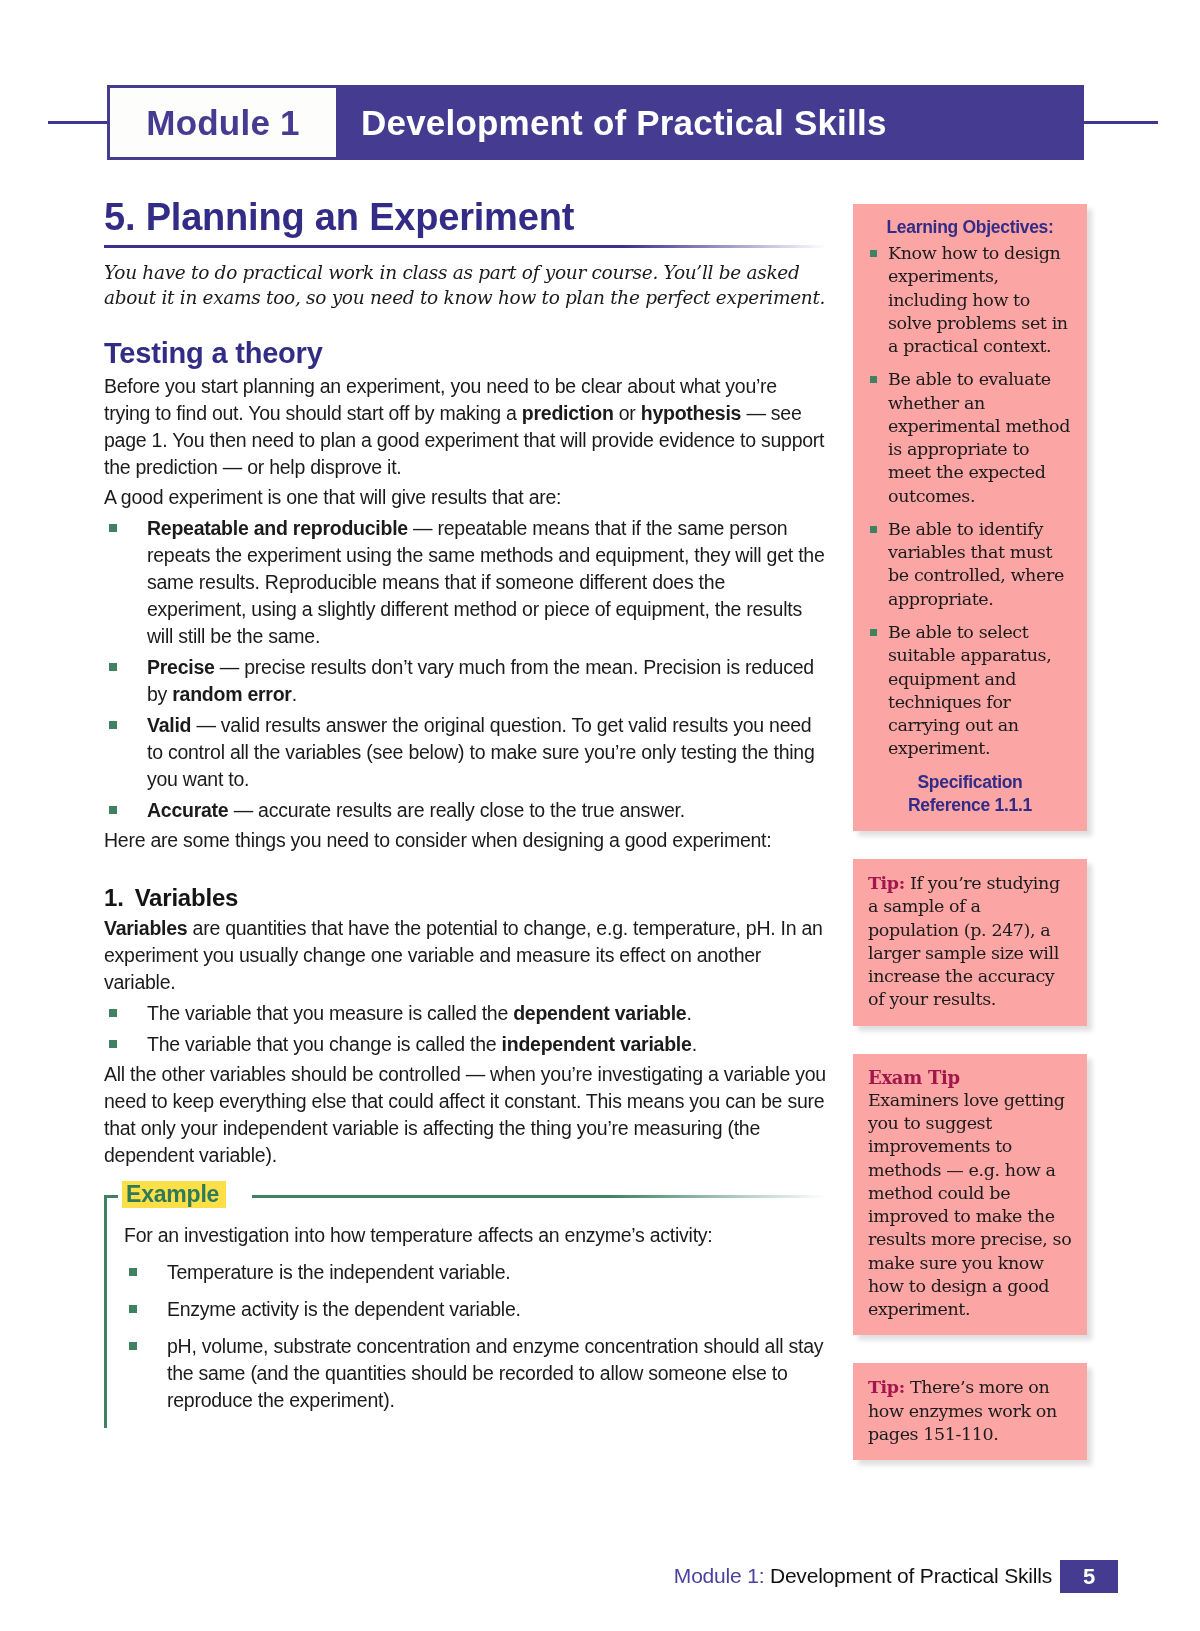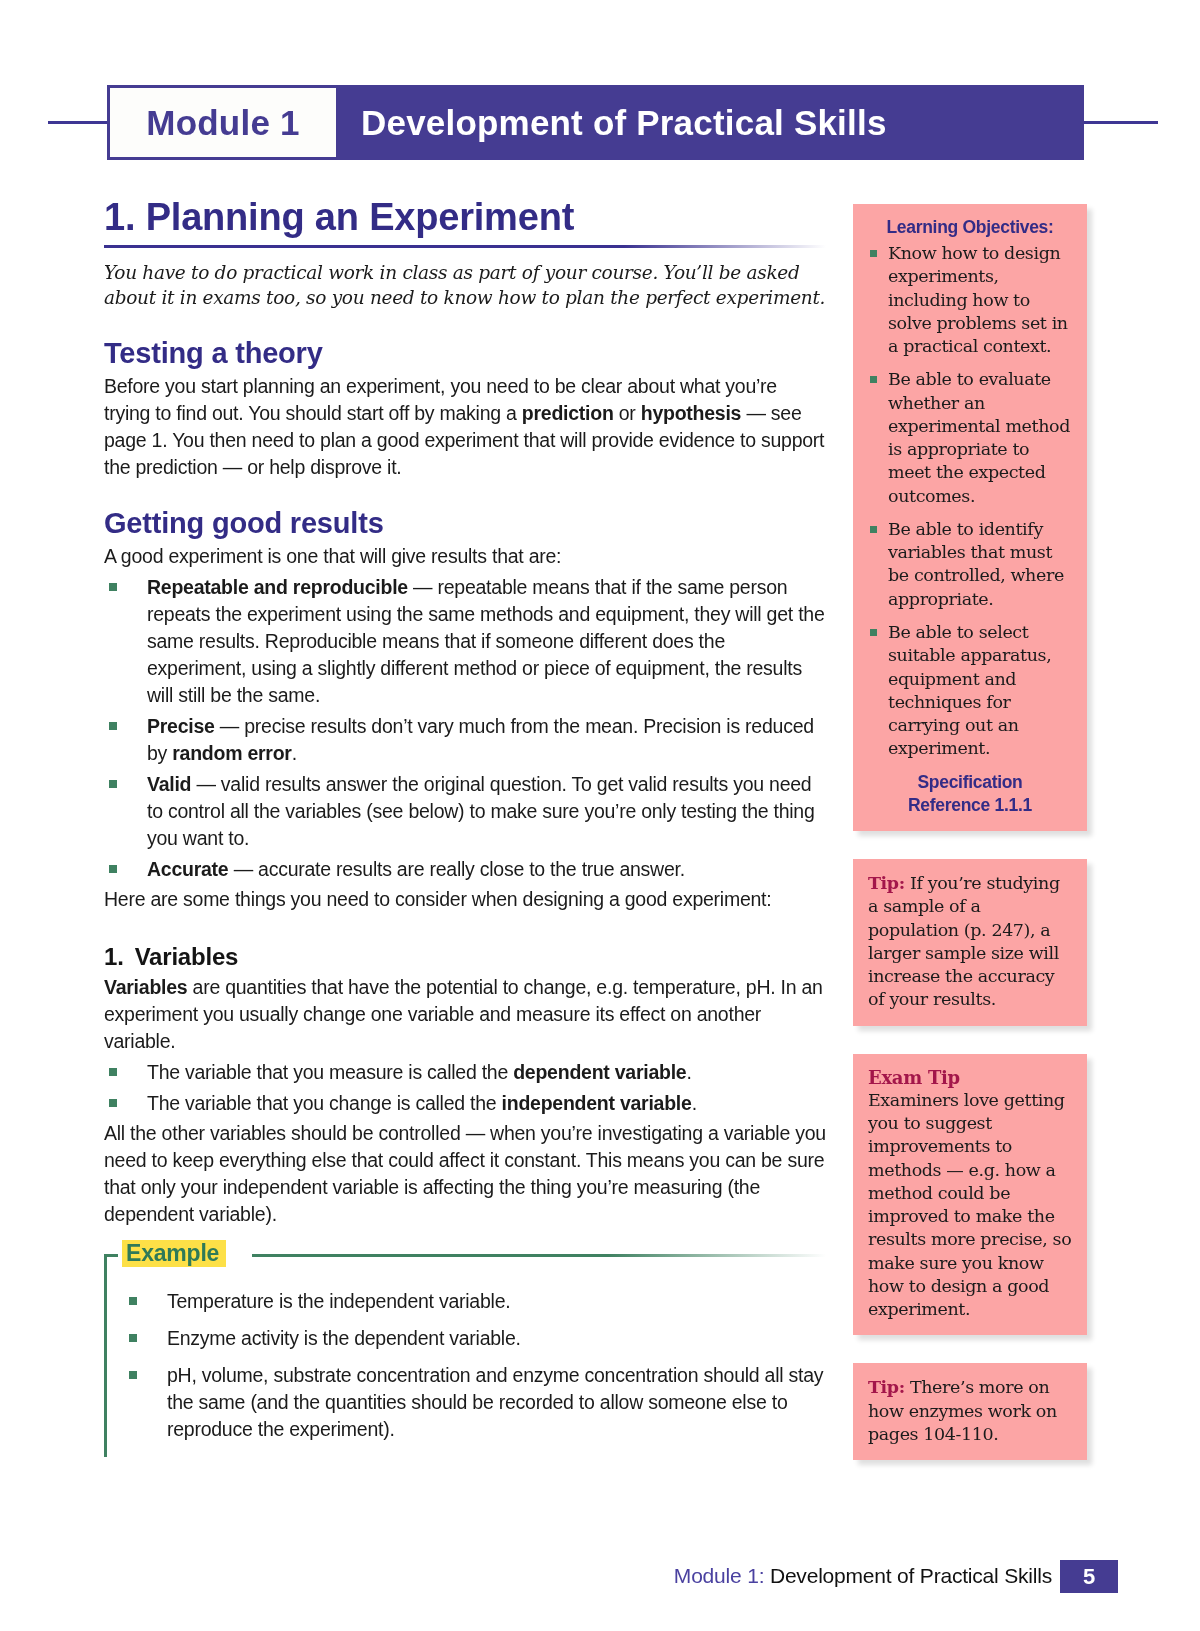--- a/index.html
+++ b/index.html
@@ -294,29 +294,28 @@
 <div class="banner">
   <div class="banner-rule"></div>
   <div class="banner-bar">
     <div class="banner-module">Module 1</div>
     <div class="banner-title">Development of Practical Skills</div>
   </div>
 </div>
 
 <div class="main-col">
 
-  <h1 class="topic">1. Planning an Experiment</h1>
+  <h1 class="topic">5. Planning an Experiment</h1>
   <div class="topic-rule"></div>
 
   <div class="intro">You have to do practical work in class as part of your course.  You’ll be asked about it in exams too, so you need to know how to plan the perfect experiment.</div>
 
   <h2 class="sub">Testing a theory</h2>
   <p class="body">Before you start planning an experiment, you need to be clear about what you’re trying to find out.  You should start off by making a <b>prediction</b> or <b>hypothesis</b> — see page 1.  You then need to plan a good experiment that will provide evidence to support the prediction — or help disprove it.</p>
 
-  <h2 class="sub">Getting good results</h2>
   <p class="body">A good experiment is one that will give results that are:</p>
   <ul class="bullets">
       <li><span class="sq"></span><b>Repeatable and reproducible</b> — repeatable means that if the same person repeats the experiment using the same methods and equipment, they will get the same results.  Reproducible means that if someone different does the experiment, using a slightly different method or piece of equipment, the results will still be the same.</li>
       <li><span class="sq"></span><b>Precise</b> — precise results don’t vary much from the mean.  Precision is reduced by <b>random error</b>.</li>
       <li><span class="sq"></span><b>Valid</b> — valid results answer the original question.  To get valid results you need to control all the variables (see below) to make sure you’re only testing the thing you want to.</li>
       <li><span class="sq"></span><b>Accurate</b> — accurate results are really close to the true answer.</li>
     </ul>
   <p class="body">Here are some things you need to consider when designing a good experiment:</p>
 
   <h3 class="numsub">
@@ -330,20 +329,21 @@
   <p class="body">All the other variables should be controlled — when you’re investigating a variable you need to keep everything else that could affect it constant.  This means you can be sure that only your independent variable is affecting the thing you’re measuring (the dependent variable).</p>
 
   <div class="example">
     <div class="example-left"></div>
     <div class="example-head">
       <div class="example-stub"></div>
       <div class="example-label">Example</div>
       <div class="example-rule"></div>
     </div>
     <div class="example-body">
+      <p class="body">For an investigation into how temperature affects an enzyme’s activity:</p>
       <ul class="bullets">
           <li><span class="sq"></span>Temperature is the independent variable.</li>
           <li><span class="sq"></span>Enzyme activity is the dependent variable.</li>
           <li><span class="sq"></span>pH, volume, substrate concentration and enzyme concentration should all stay the same (and the quantities should be recorded to allow someone else to reproduce the experiment).</li>
         </ul>
     </div>
   </div>
 
 </div>
 
@@ -366,21 +366,21 @@
   <div class="side-box">
     <div class="tip-text"><span class="tip-label">Tip:</span><span> If you’re studying a sample of a population (p. 247), a larger sample size will increase the accuracy of your results.</span></div>
   </div>
 
   <div class="side-box">
     <div class="examtip-head">Exam Tip</div>
     <div class="tip-text">Examiners love getting you to suggest improvements to methods — e.g. how a method could be improved to make the results more precise, so make sure you know how to design a good experiment.</div>
   </div>
 
   <div class="side-box">
-    <div class="tip-text"><span class="tip-label">Tip:</span><span> There’s more on how enzymes work on pages 104-110.</span></div>
+    <div class="tip-text"><span class="tip-label">Tip:</span><span> There’s more on how enzymes work on pages 151-110.</span></div>
   </div>
 
 </div>
 
 <div class="footer">
   <div class="footer-text"><span class="footer-module">Module 1:</span><span class="footer-title"> Development of Practical Skills</span></div>
   <div class="footer-page">5</div>
 </div>
 
 </body></html>

